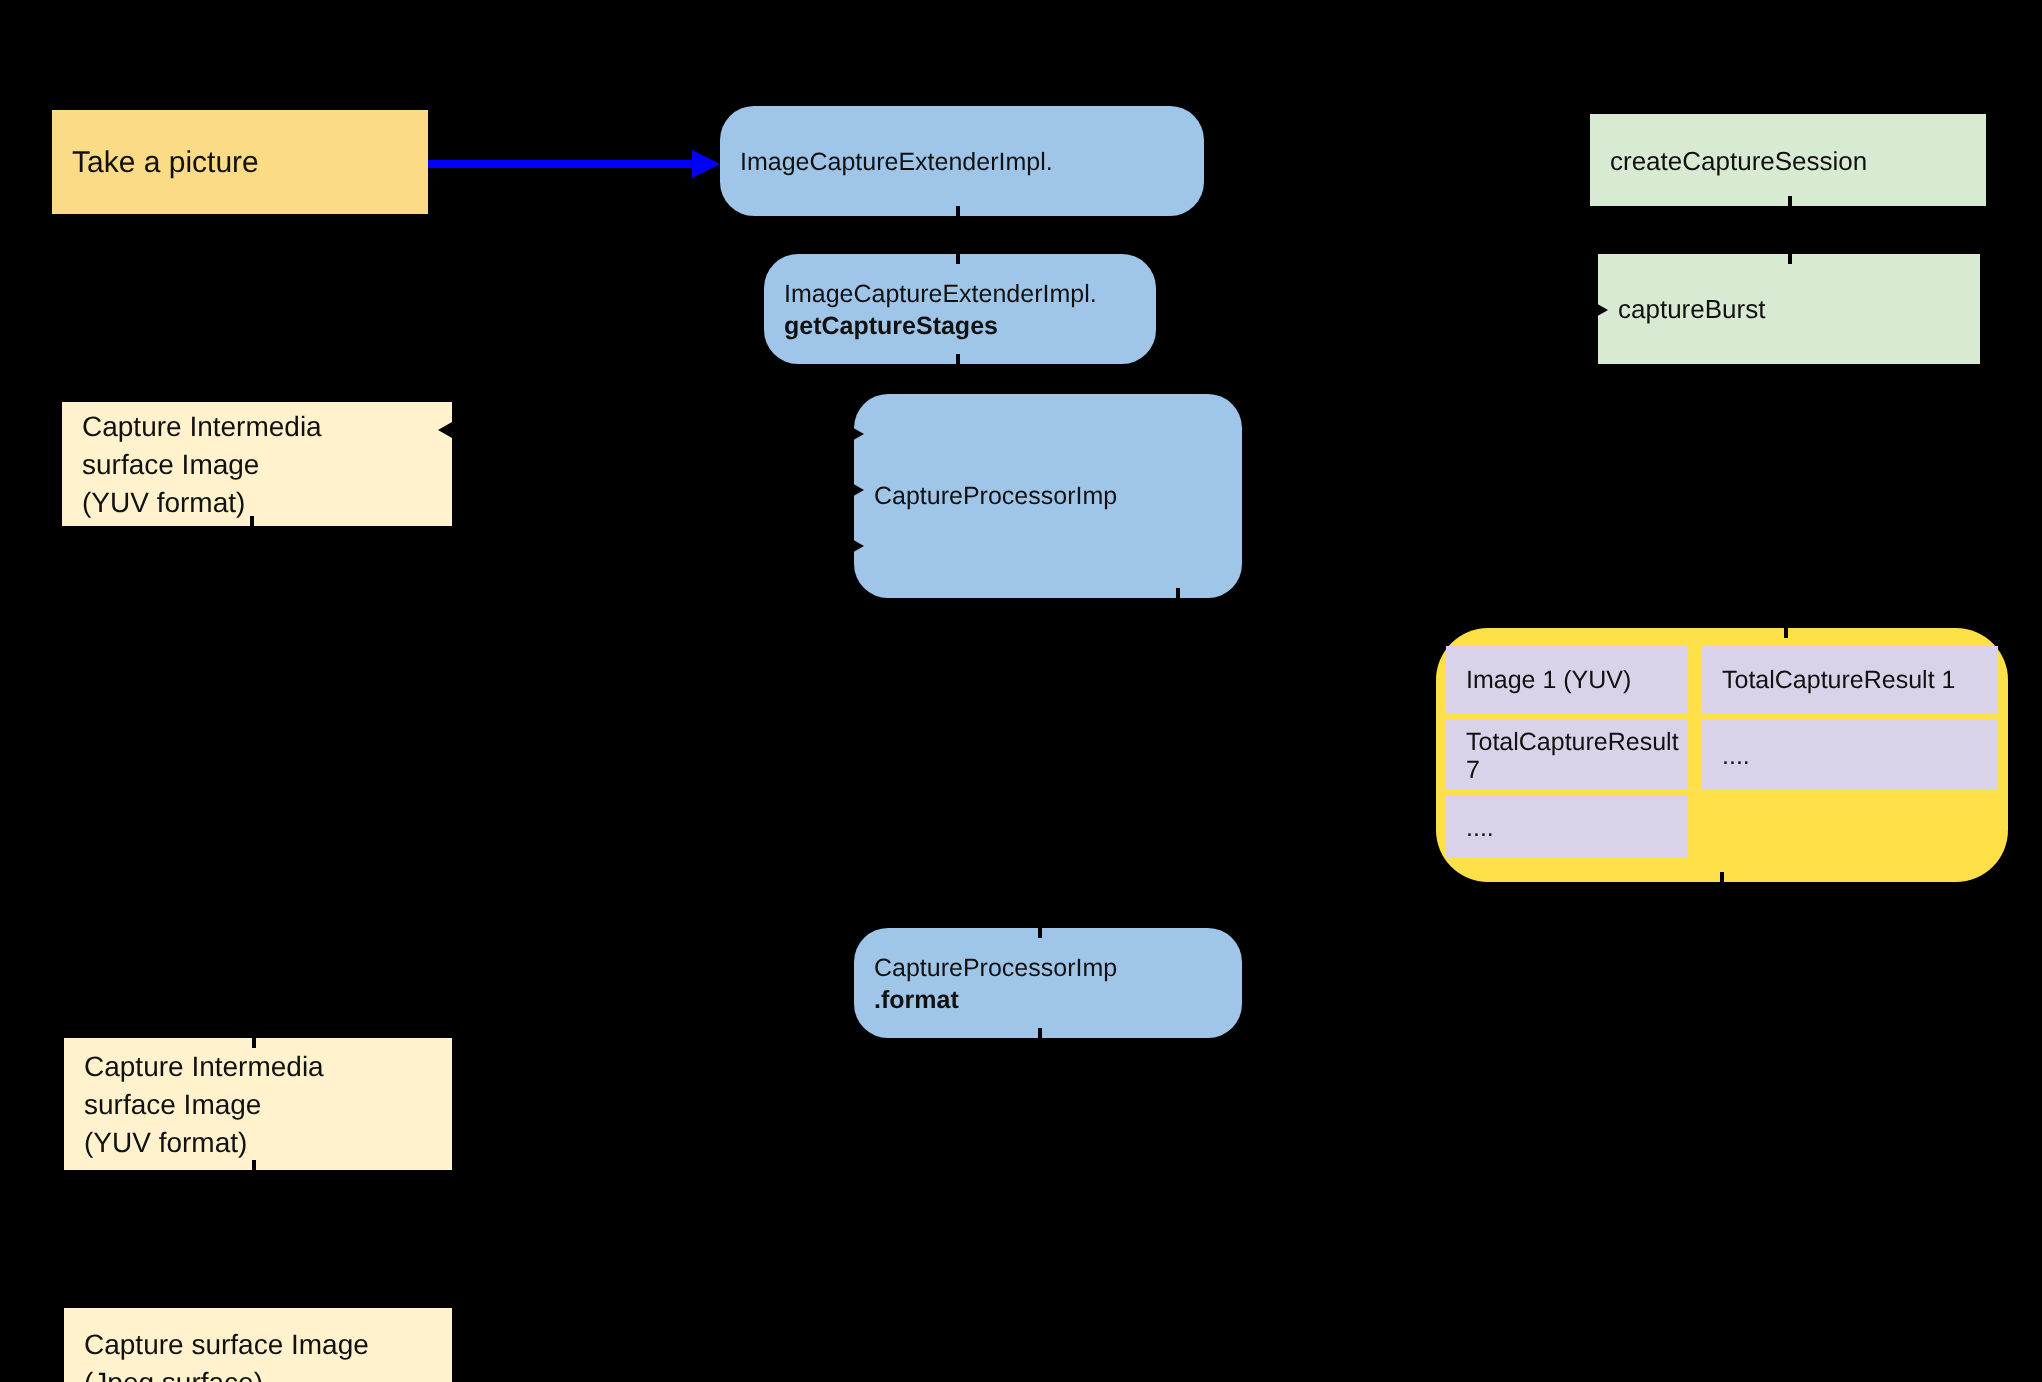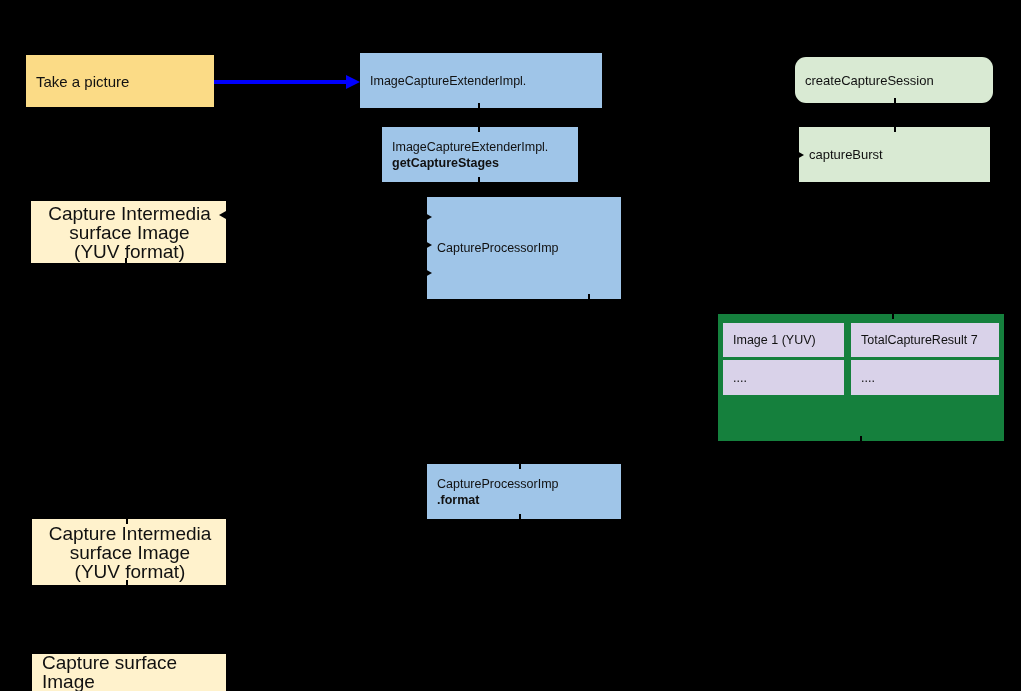--- a/index.html
+++ b/index.html
@@ -5,43 +5,43 @@
   html,body{margin:0;padding:0;background:#000;}
   #canvas{position:relative;width:1021px;height:691px;background:#000;overflow:hidden;
           font-family:"Liberation Sans",sans-serif;color:#111;}
   .node{position:absolute;box-sizing:border-box;display:flex;flex-direction:column;
         justify-content:center;align-items:flex-start;padding-left:10px;padding-right:8px;}
   .node .ln{display:block;}
   .bold{font-weight:bold;}
 
   
   .take-picture{left:26px;top:55px;width:188px;height:52px;background:#fbdb86;font-size:15px;}
-  .blue{background:#9fc5e8;font-size:12.5px;line-height:16px;}
+  .blue{background:#9fc5e8;font-size:12.5px;line-height:16px;border-radius:17px;}
   .b-processor-nonnull{left:360px;top:53px;width:242px;height:55px;}
   .b-capture-stages{left:382px;top:127px;width:196px;height:55px;}
   .b-processor-imp{left:427px;top:197px;width:194px;height:102px;}
   .b-process{left:427px;top:464px;width:194px;height:55px;}
   .green{background:#d9ead3;font-size:13px;}
-  .g-create-session{left:795px;top:57px;width:198px;height:46px;border-radius:11px;}
+  .g-create-session{left:795px;top:57px;width:198px;height:46px;}
   .g-capture-burst{left:799px;top:127px;width:191px;height:55px;}
-  .cream{background:#fff2cc;font-size:19px;line-height:19px;align-items:center;}
+  .cream{background:#fff2cc;font-size:14px;line-height:19px;}
   .y-intermedia-top{left:31px;top:201px;width:195px;height:62px;}
   .y-intermedia-bottom{left:32px;top:519px;width:194px;height:66px;}
   .y-jpeg{left:32px;top:654px;width:194px;height:55px;}
 
   
   .arrow-shaft{position:absolute;left:214px;top:80px;width:133px;height:4px;background:#0000fe;}
   .arrow-head{position:absolute;left:346px;top:75px;width:0;height:0;
               border-left:14px solid #0000fe;border-top:7px solid transparent;border-bottom:7px solid transparent;}
 
   
-  .ptable{position:absolute;left:718px;top:314px;width:286px;height:127px;background:#15803d;
+  .ptable{position:absolute;left:718px;top:314px;width:286px;height:127px;background:#fde047;
           box-sizing:border-box;padding:9px 5px 12px 5px;display:grid;
           grid-template-columns:121px 148px;grid-template-rows:34px 35px 31px;
-          column-gap:7px;row-gap:3px;}
+          column-gap:7px;row-gap:3px;border-radius:26px;}
   .pcell{background:#d9d2e9;display:flex;align-items:center;padding-left:10px;
          font-size:12.5px;box-sizing:border-box;}
 
   
   .tick{position:absolute;background:#000;}
   .ah-r{position:absolute;width:0;height:0;border-left:7px solid #000;
         border-top:4px solid transparent;border-bottom:4px solid transparent;}
   .ah-l{position:absolute;width:0;height:0;border-right:7px solid #000;
         border-top:4px solid transparent;border-bottom:4px solid transparent;}
 </style>
@@ -79,20 +79,21 @@
   </div>
 
   <div class="node cream y-intermedia-top">
     <span class="ln">Capture Intermedia</span>
     <span class="ln">surface Image</span>
     <span class="ln">(YUV format)</span>
   </div>
 
   <div class="ptable">
     <div class="pcell">Image 1 (YUV)</div>
+    <div class="pcell">TotalCaptureResult 1</div>
     <div class="pcell">TotalCaptureResult 7</div>
     <div class="pcell">....</div>
     <div class="pcell">....</div>
   </div>
 
   <div class="node blue b-process">
     <span class="ln">CaptureProcessorImp</span>
     <span class="ln bold">.format</span>
   </div>
 

